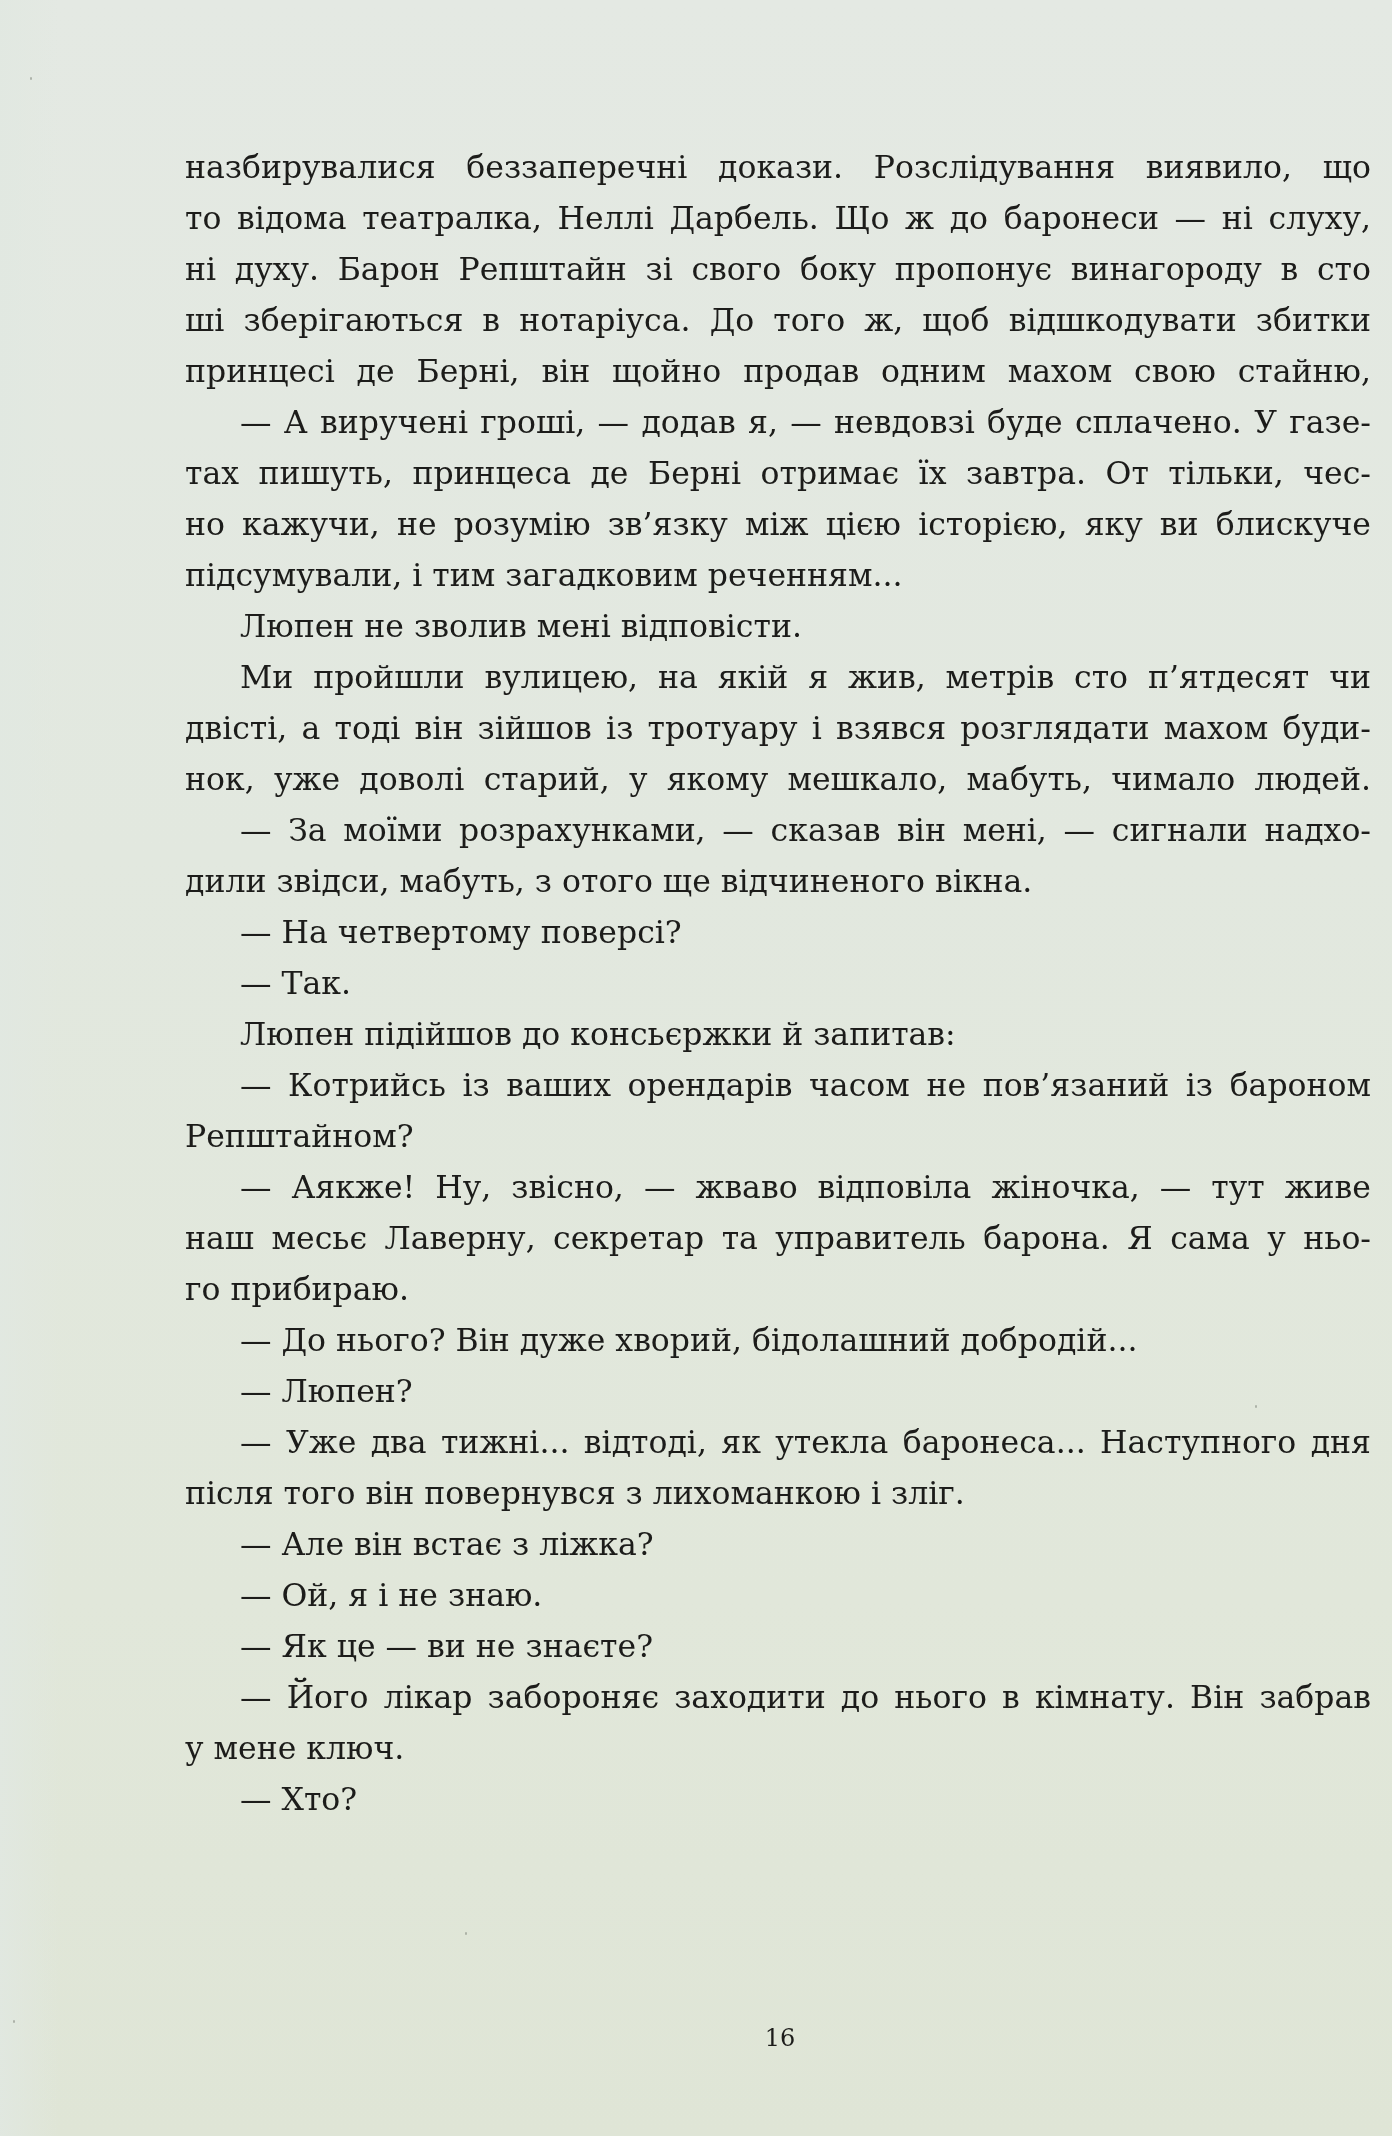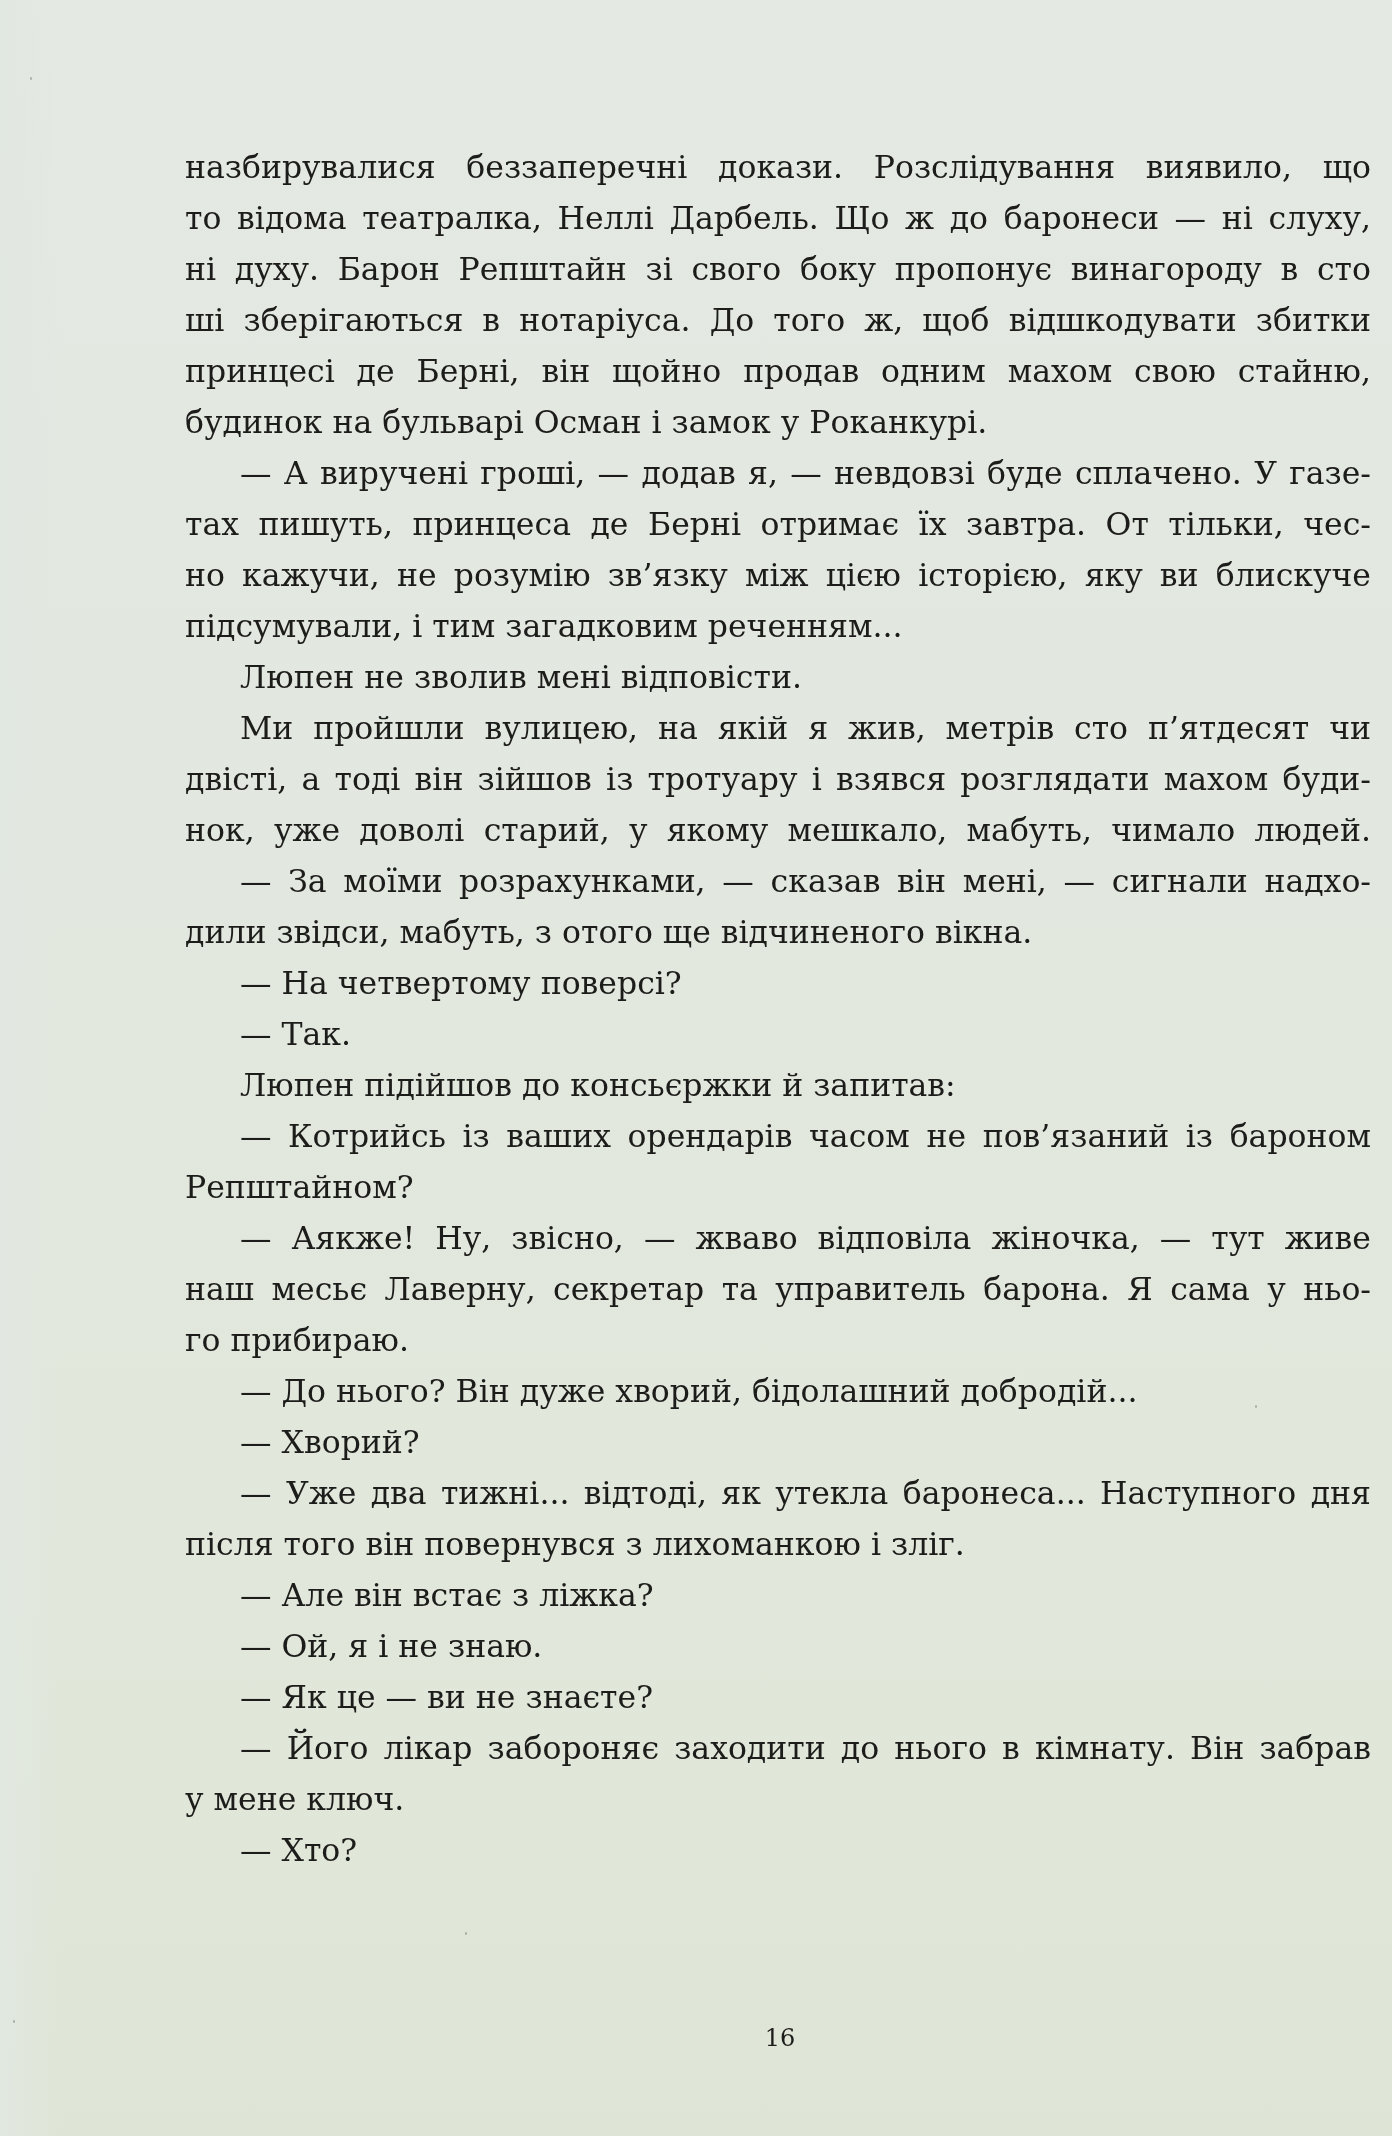--- a/index.html
+++ b/index.html
@@ -75,41 +75,40 @@
 
 <div class="page">
   <div class="left-shade"></div>
 
   <div class="text-block">
     <div class="line justify" style="white-space: nowrap;">назбирувалися беззаперечні докази. Розслідування виявило, що</div>
     <div class="line justify" style="white-space: nowrap;">то відома театралка, Неллі Дарбель. Що ж до баронеси — ні слуху,</div>
     <div class="line justify" style="white-space: nowrap;">ні духу. Барон Репштайн зі свого боку пропонує винагороду в сто</div>
     <div class="line justify" style="white-space: nowrap;">ші зберігаються в нотаріуса. До того ж, щоб відшкодувати збитки</div>
     <div class="line justify" style="white-space: nowrap;">принцесі де Берні, він щойно продав одним махом свою стайню,</div>
-    <div class="line" style="white-space: nowrap;">будинок на бульварі Осман і замок у Роканкурі.</div>
     <div class="line indent justify" style="white-space: nowrap;">— А виручені гроші, — додав я, — невдовзі буде сплачено. У газе-</div>
     <div class="line justify" style="white-space: nowrap;">тах пишуть, принцеса де Берні отримає їх завтра. От тільки, чес-</div>
     <div class="line justify" style="white-space: nowrap;">но кажучи, не розумію зв’язку між цією історією, яку ви блискуче</div>
     <div class="line" style="white-space: nowrap;">підсумували, і тим загадковим реченням...</div>
     <div class="line indent" style="white-space: nowrap;">Люпен не зволив мені відповісти.</div>
     <div class="line indent justify" style="white-space: nowrap;">Ми пройшли вулицею, на якій я жив, метрів сто п’ятдесят чи</div>
     <div class="line justify" style="white-space: nowrap;">двісті, а тоді він зійшов із тротуару і взявся розглядати махом буди-</div>
     <div class="line justify" style="white-space: nowrap;">нок, уже доволі старий, у якому мешкало, мабуть, чимало людей.</div>
     <div class="line indent justify" style="white-space: nowrap;">— За моїми розрахунками, — сказав він мені, — сигнали надхо-</div>
     <div class="line" style="white-space: nowrap;">дили звідси, мабуть, з отого ще відчиненого вікна.</div>
     <div class="line indent" style="white-space: nowrap;">— На четвертому поверсі?</div>
     <div class="line indent" style="white-space: nowrap;">— Так.</div>
     <div class="line indent" style="white-space: nowrap;">Люпен підійшов до консьєржки й запитав:</div>
     <div class="line indent justify" style="white-space: nowrap;">— Котрийсь із ваших орендарів часом не пов’язаний із бароном</div>
     <div class="line" style="white-space: nowrap;">Репштайном?</div>
     <div class="line indent justify" style="white-space: nowrap;">— Аякже! Ну, звісно, — жваво відповіла жіночка, — тут живе</div>
     <div class="line justify" style="white-space: nowrap;">наш месьє Лаверну, секретар та управитель барона. Я сама у ньо-</div>
     <div class="line" style="white-space: nowrap;">го прибираю.</div>
     <div class="line indent" style="white-space: nowrap;">— До нього? Він дуже хворий, бідолашний добродій...</div>
-    <div class="line indent" style="white-space: nowrap;">— Хворий?</div>
+    <div class="line indent" style="white-space: nowrap;">— Люпен?</div>
     <div class="line indent justify" style="white-space: nowrap;">— Уже два тижні... відтоді, як утекла баронеса... Наступного дня</div>
     <div class="line" style="white-space: nowrap;">після того він повернувся з лихоманкою і зліг.</div>
     <div class="line indent" style="white-space: nowrap;">— Але він встає з ліжка?</div>
     <div class="line indent" style="white-space: nowrap;">— Ой, я і не знаю.</div>
     <div class="line indent" style="white-space: nowrap;">— Як це — ви не знаєте?</div>
     <div class="line indent justify" style="white-space: nowrap;">— Його лікар забороняє заходити до нього в кімнату. Він забрав</div>
     <div class="line" style="white-space: nowrap;">у мене ключ.</div>
     <div class="line indent" style="white-space: nowrap;">— Хто?</div>
   </div>
 

